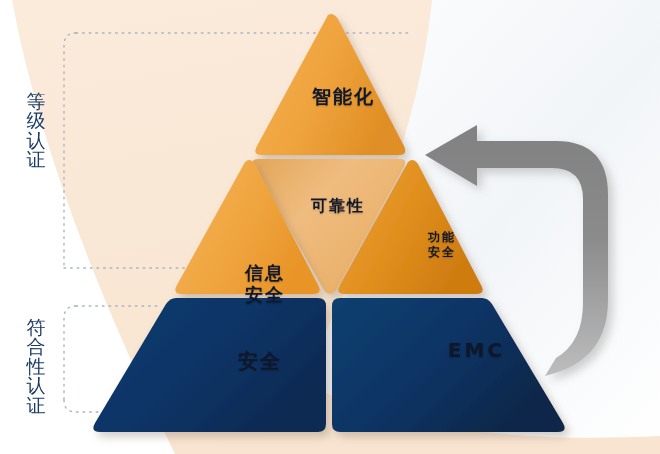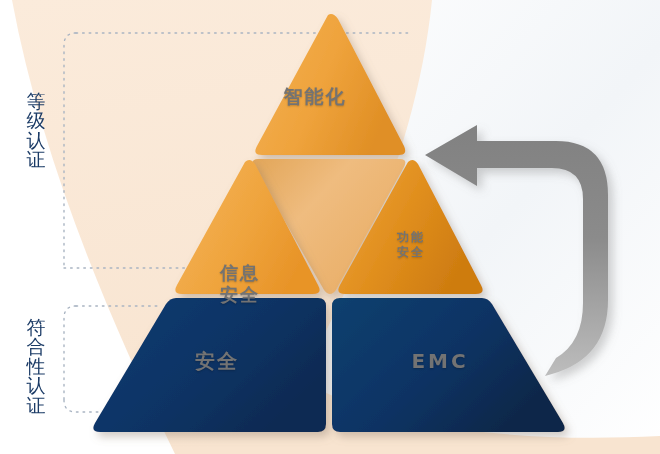--- a/index.html
+++ b/index.html
@@ -20,36 +20,36 @@
     letter-spacing:0px;
     text-align:center;
     white-space:pre-line;
     font-family:"DejaVu Sans","Liberation Sans",sans-serif;
   }
   #lvl-label{left:24px;top:92px;width:24px;}
   #cmp-label{left:24px;top:318px;width:24px;}
 
   .shape-text{
     position:absolute;
-    color:#737373;
+    color:#0f172a;
     font-weight:bold;
-    text-align:center;
+    text-align:right;
     white-space:pre-line;
     line-height:1.22;
     letter-spacing:2px;
     text-shadow:0 1px 2px rgba(0,0,0,.22);
     font-family:"DejaVu Sans","Liberation Sans",sans-serif;
     pointer-events:none;
   }
   #t-smart{left:255px;top:85px;width:120px;font-size:19px;}
   #t-rely {left:265px;top:196px;width:100px;font-size:16px;}
   #t-info {left:195px;top:218px;width:90px;font-size:18px;margin-top:44px;}
   #t-func {left:366px;top:230px;width:90px;font-size:12px;}
   #t-safe {left:152px;top:349px;width:130px;font-size:20px;}
-  #t-emc  {left:375px;top:349px;width:130px;font-size:20px;letter-spacing:3px;}
+  #t-emc  {left:375px;top:338px;width:130px;font-size:20px;letter-spacing:3px;}
 </style>
 </head>
 <body>
 
 <div id="stage">
 
   <svg class="layer" viewBox="0 0 660 454">
     <defs>
       <linearGradient id="gWhiteGlow" x1="0" y1="0" x2="1" y2="1">
         <stop offset="0%" stop-color="#ffffff"></stop>
@@ -165,20 +165,21 @@
 
     <path d="M 176 298 L 318 298 Q 326 298 326 306 L 326 424 Q 326 432 318 432 L 100 432 Q 90 432 95 423 L 166 304 Q 170 298 176 298 Z" fill="url(#gNavyL)" filter="url(#fShape)"></path>
 
     <path d="M 340 298 L 482 298 Q 488 298 492 304 L 563 423 Q 568 432 558 432 L 340 432 Q 332 432 332 424 L 332 306 Q 332 298 340 298 Z" fill="url(#gNavyR)" filter="url(#fShape)"></path>
   </svg>
 
   <div class="lbl" id="lvl-label"><div>等</div><div>级</div><div>认</div><div>证</div></div>
   <div class="lbl" id="cmp-label"><div>符</div><div>合</div><div>性</div><div>认</div><div>证</div></div>
 
   <div class="shape-text" id="t-smart">智能化</div>
+  <div class="shape-text" id="t-rely">可靠性</div>
   <div class="shape-text" id="t-info">信息
 安全</div>
   <div class="shape-text" id="t-func">功能
 安全</div>
   <div class="shape-text" id="t-safe">安全</div>
   <div class="shape-text" id="t-emc">EMC</div>
 
 </div>
 
 </body></html>

